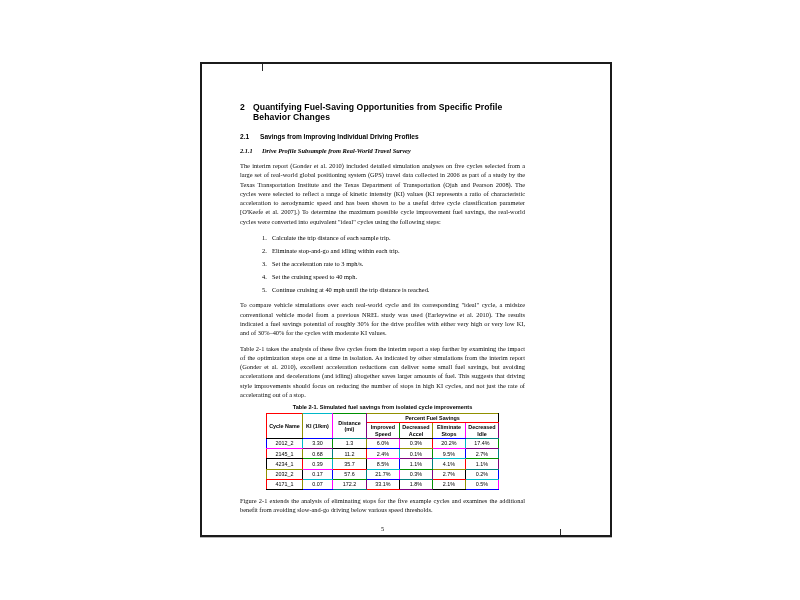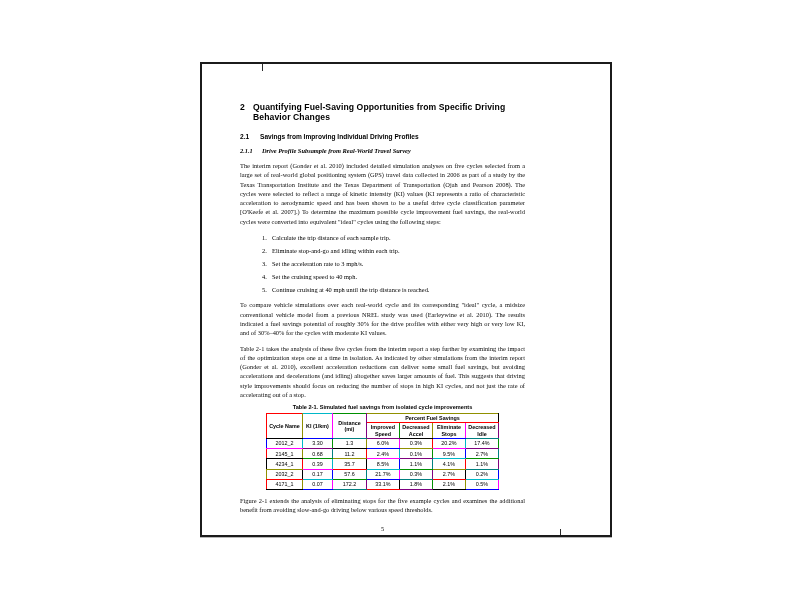--- a/index.html
+++ b/index.html
@@ -59,21 +59,21 @@
 
 <div class="canvas">
   <div class="sheet">
     <div class="tick tick-top"></div>
     <div class="tick tick-bottom"></div>
 
     <div class="content">
 
       <div class="h1">
         <span class="num">2</span>
-        <span class="txt">Quantifying Fuel-Saving Opportunities from Specific Driving Behavior Changes</span>
+        <span class="txt">Quantifying Fuel-Saving Opportunities from Specific Profile Behavior Changes</span>
       </div>
 
       <div class="h2">
         <span class="num">2.1</span>
         <span class="txt">Savings from Improving Individual Driving Profiles</span>
       </div>
 
       <div class="h3">
         <span class="num">2.1.1</span>
         <span class="txt">Drive Profile Subsample from Real-World Travel Survey</span>

